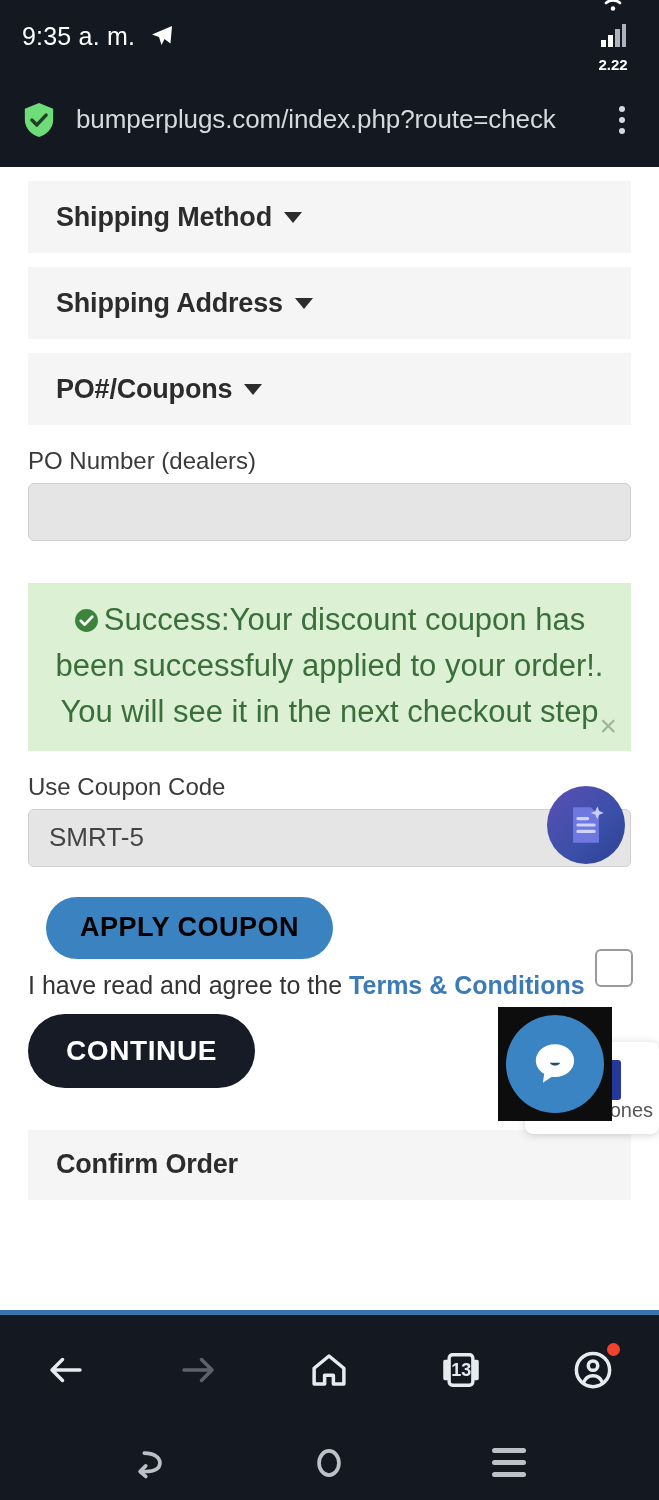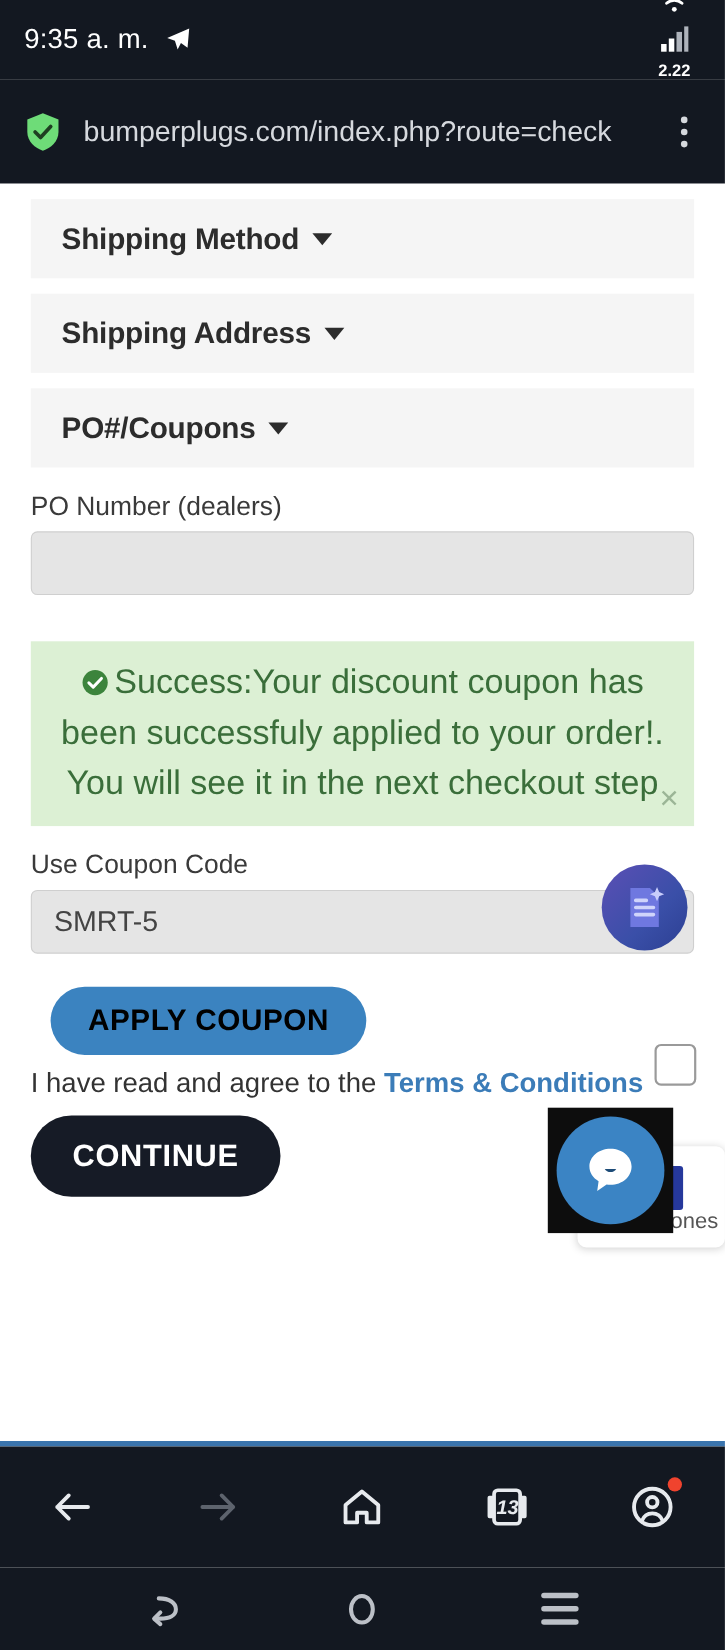--- a/index.html
+++ b/index.html
@@ -182,21 +182,21 @@
     position:absolute; top:1310px; left:0; width:659px; height:5px;
     background:#3a74ad;
   }
 
   
   .browser-nav {
     position:absolute; top:1315px; left:0; width:659px; height:110px;
     background:#131821;
     display:flex; align-items:center; justify-content:space-around;
   }
-  .nav-btn { position:relative; width:70px; height:70px; display:flex; align-items:center; justify-content:center;font-style:italic; }
+  .nav-btn { position:relative; width:70px; height:70px; display:flex; align-items:center; justify-content:center; }
   .tab-count {
     position:absolute; left:0; top:0; width:70px; height:70px;
     display:flex; align-items:center; justify-content:center;
     font-size:18px; font-weight:bold; color:#e7eaee;
   }
   .dot-red {
     position:absolute; right:8px; top:8px;
     width:13px; height:13px; border-radius:50%; background:#f0432e;
   }
 
@@ -299,20 +299,23 @@
 
     <div class="btn-apply">APPLY COUPON</div>
 
     <div class="terms-row">
       <span>I have read and agree to the </span><span class="terms-link">Terms &amp; Conditions</span>
       <span class="terms-checkbox"></span>
     </div>
 
     <div class="btn-continue">CONTINUE</div>
 
+    <div class="panel panel-last">
+      <span class="panel-title">Confirm Order</span>
+    </div>
   </div>
 
   <div class="ai-widget">
     <svg width="40" height="42" viewBox="0 0 24 26">
       <path d="M4 2 h11 l5 5 v17 h-16 z" fill="#6f78e0"></path>
       <path d="M7 13 h10 M7 17 h10 M7 9 h6" stroke="#cfd4fb" stroke-width="2" stroke-linecap="round"></path>
       <path d="M19 1.5 L20.2 4.3 L23 5.5 L20.2 6.7 L19 9.5 L17.8 6.7 L15 5.5 L17.8 4.3 Z" fill="#c8cdfb"></path>
     </svg>
   </div>
 

